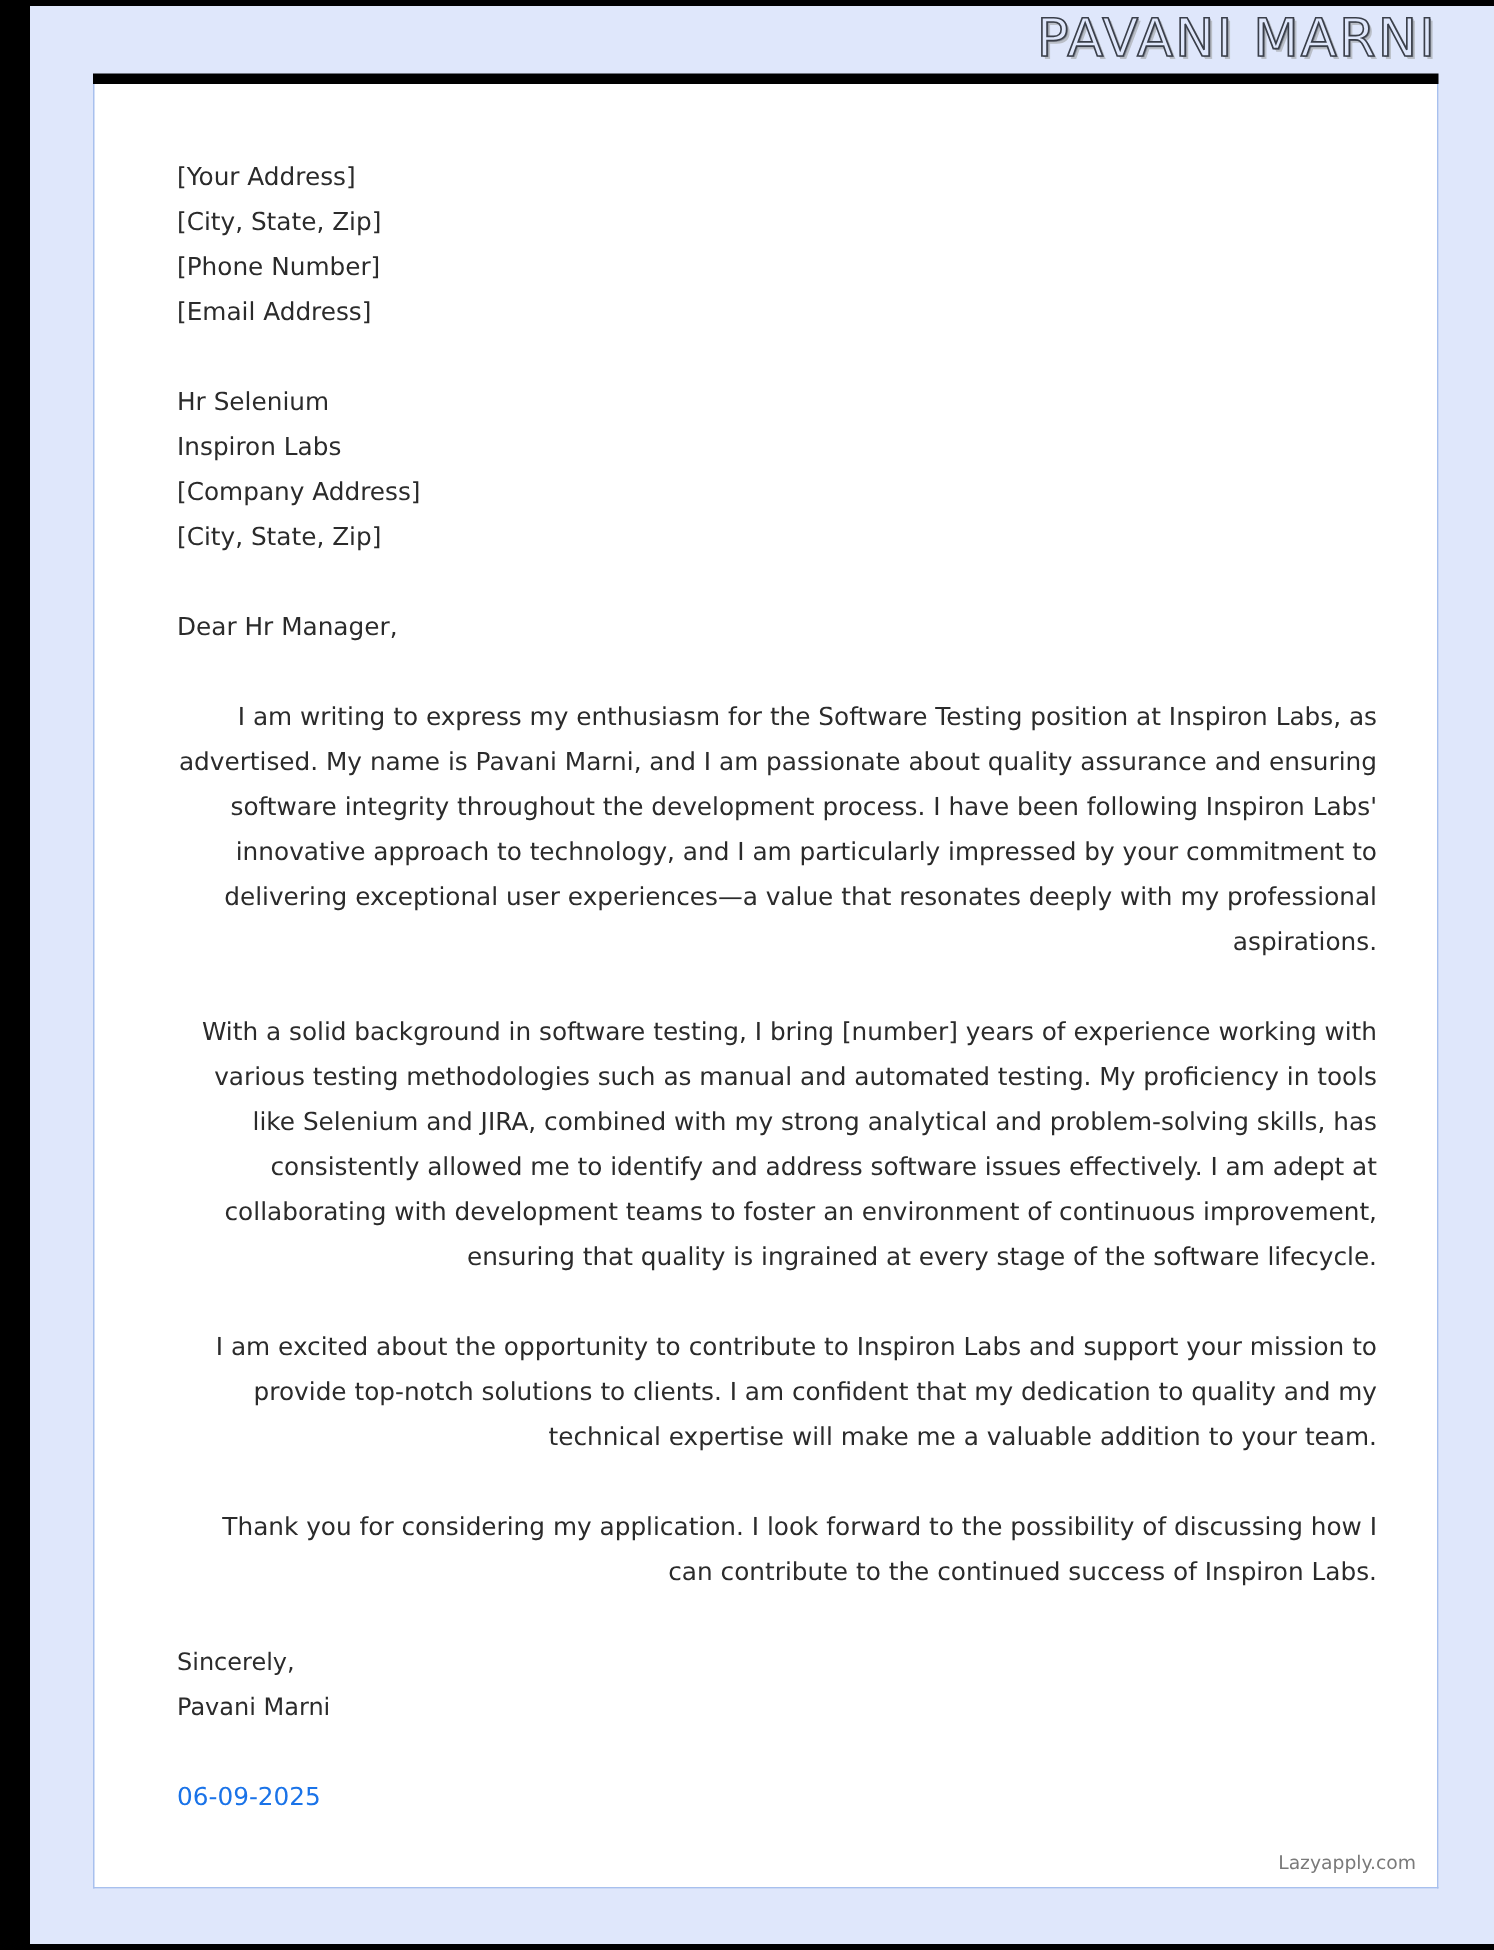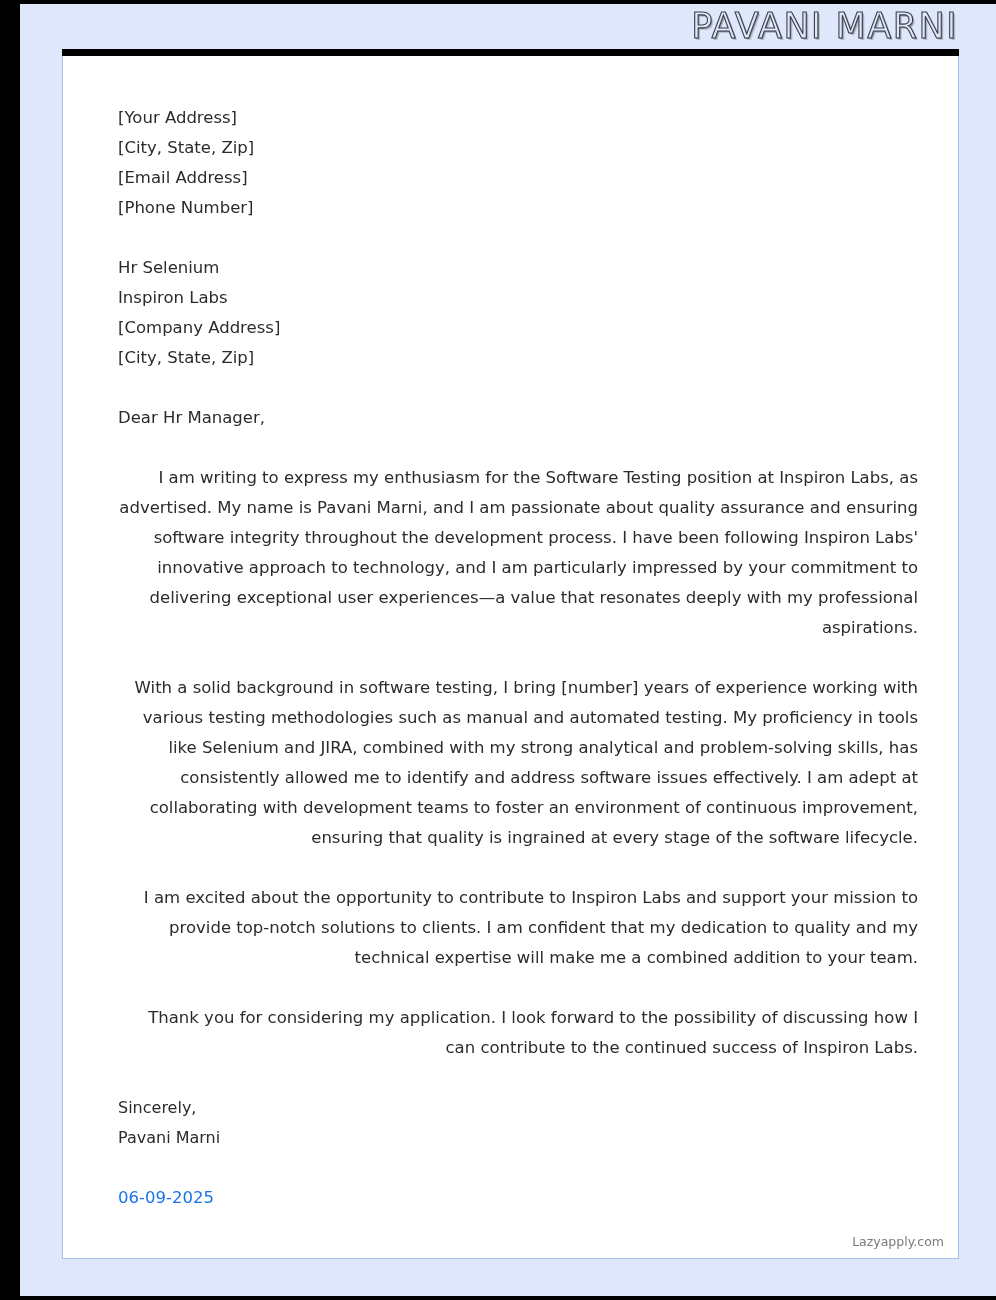--- a/index.html
+++ b/index.html
@@ -148,22 +148,22 @@
 
   <div class="top-rule"></div>
 
   <div class="letter-card">
 
     <div class="letter-body">
 
       <div class="block">
         <div class="addr-line">[Your Address]</div>
         <div class="addr-line">[City, State, Zip]</div>
+        <div class="addr-line">[Phone Number]</div>
         <div class="addr-line">[Email Address]</div>
-        <div class="addr-line">[Phone Number]</div>
       </div>
 
       <div class="gap"></div>
 
       <div class="block">
         <div class="addr-line">Hr Selenium</div>
         <div class="addr-line">Inspiron Labs</div>
         <div class="addr-line">[Company Address]</div>
         <div class="addr-line">[City, State, Zip]</div>
       </div>
@@ -175,21 +175,21 @@
       <div class="gap"></div>
 
       <div class="para">I am writing to express my enthusiasm for the Software Testing position at Inspiron Labs, as advertised. My name is Pavani Marni, and I am passionate about quality assurance and ensuring software integrity throughout the development process. I have been following Inspiron Labs' innovative approach to technology, and I am particularly impressed by your commitment to delivering exceptional user experiences—a value that resonates deeply with my professional aspirations.</div>
 
       <div class="gap"></div>
 
       <div class="para">With a solid background in software testing, I bring [number] years of experience working with various testing methodologies such as manual and automated testing. My proficiency in tools like Selenium and JIRA, combined with my strong analytical and problem-solving skills, has consistently allowed me to identify and address software issues effectively. I am adept at collaborating with development teams to foster an environment of continuous improvement, ensuring that quality is ingrained at every stage of the software lifecycle.</div>
 
       <div class="gap"></div>
 
-      <div class="para">I am excited about the opportunity to contribute to Inspiron Labs and support your mission to provide top-notch solutions to clients. I am confident that my dedication to quality and my technical expertise will make me a combined addition to your team.</div>
+      <div class="para">I am excited about the opportunity to contribute to Inspiron Labs and support your mission to provide top-notch solutions to clients. I am confident that my dedication to quality and my technical expertise will make me a valuable addition to your team.</div>
 
       <div class="gap"></div>
 
       <div class="para">Thank you for considering my application. I look forward to the possibility of discussing how I can contribute to the continued success of Inspiron Labs.</div>
 
       <div class="gap"></div>
 
       <div class="block">
         <div class="sign-line">Sincerely,</div>
         <div class="sign-line">Pavani Marni</div>

